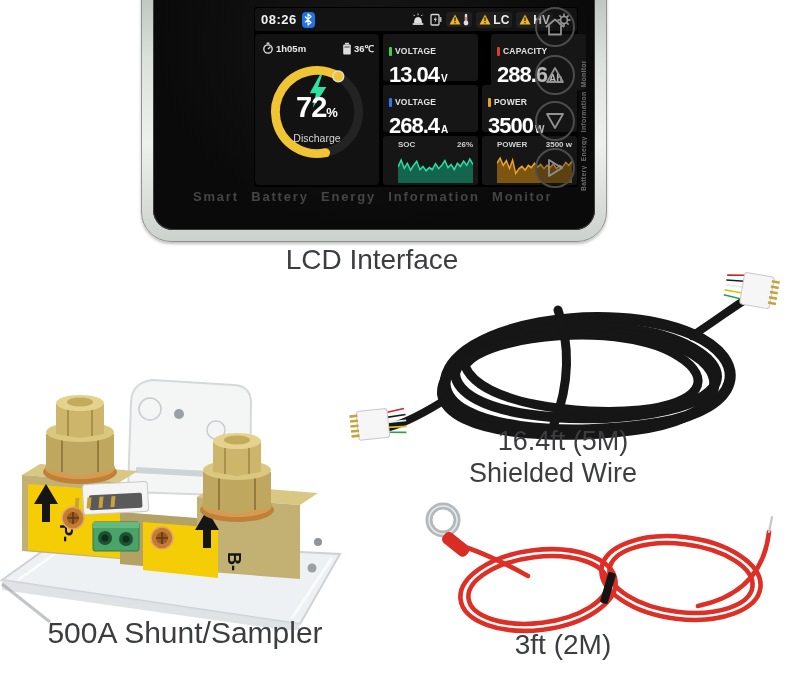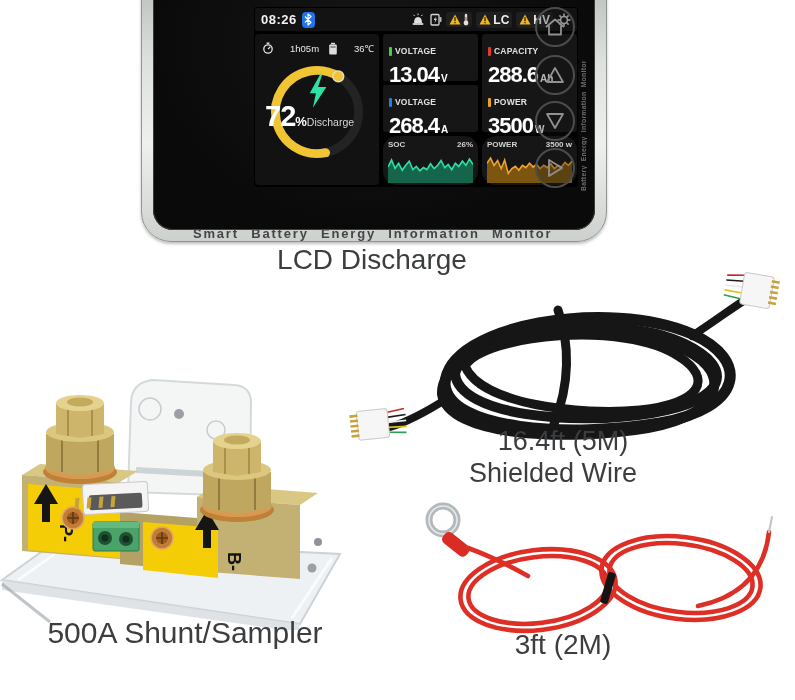--- a/index.html
+++ b/index.html
@@ -22,46 +22,46 @@
   .time{color:#f2f2f2;font-weight:700;font-size:13px;letter-spacing:.5px;}
   .bt-chip{width:13px;height:16px;border-radius:4px;display:flex;align-items:center;justify-content:center;}
   .sb-spacer{flex:1;}
   .sb-icons{display:flex;align-items:center;gap:4px;}
   .chip{display:flex;align-items:center;gap:2px;background:#1f1f1f;border-radius:3px;padding:1px 3px;}
   .chip-txt{color:#efefef;font-size:12px;font-weight:700;}
 
   
   .panel{position:absolute;left:1px;top:27px;width:124px;height:151px;background:#121212;border-radius:4px;}
   .stats{position:absolute;left:7px;right:5px;top:5px;height:18px;display:flex;justify-content:space-between;align-items:center;}
-  .stat{display:flex;align-items:center;gap:16px;color:#eaeaea;font-size:9.5px;font-weight:400;}
+  .stat{display:flex;align-items:center;gap:2px;color:#eaeaea;font-size:9.5px;font-weight:700;}
   .gaugewrap{position:absolute;left:10px;top:26px;width:104px;height:118px;}
   .gauge-svg{position:absolute;left:0;top:0;width:104px;height:104px;}
-  .gauge-text{position:absolute;left:0;top:0;width:104px;height:104px;display:flex;flex-direction:row;
-    align-items:center;padding-top:14px;box-sizing:border-box;}
+  .gauge-text{position:absolute;left:0;top:0;width:104px;height:104px;display:flex;flex-direction:column;
+    align-items:center;justify-content:center;padding-top:14px;box-sizing:border-box;}
   .soc-big{color:#fff;font-weight:700;font-size:29px;line-height:26px;letter-spacing:-1px;}
   .soc-pct{font-size:13px;font-weight:700;letter-spacing:0;}
   .mode{color:#d8d8d8;font-size:10.5px;margin-top:6px;}
 
   
   .tile{position:absolute;background:#161616;border-radius:3px;padding:12px 6px;box-sizing:border-box;}
   .tile-hd{display:flex;align-items:center;gap:3px;}
   .tick{width:3px;height:9px;border-radius:1px;background:#888;}
   .tile-label{color:#e2e2e2;font-size:8.5px;font-weight:700;letter-spacing:.2px;}
   .tile-val{color:#fff;font-weight:700;font-size:22px;letter-spacing:-1px;line-height:38px;white-space:nowrap;}
   .tile-unit{font-size:10px;font-weight:700;letter-spacing:0;margin-left:2px;}
 
   
-  .gtile{position:absolute;background:#161616;border-radius:14px;padding:3px 5px 2px 5px;box-sizing:border-box;}
+  .gtile{position:absolute;background:#161616;border-radius:3px;padding:3px 5px 2px 15px;box-sizing:border-box;}
   .g-hd{display:flex;justify-content:space-between;align-items:center;height:11px;}
   .g-label,.g-val{color:#d2d2d2;font-size:8px;font-weight:700;}
   .spark{display:block;width:100%;height:32px;margin-top:1px;}
 
   
   .footer{position:absolute;left:40px;right:60px;top:237px;text-align:center;color:#454545;
-    font-size:13px;font-weight:700;letter-spacing:1.8px;word-spacing:7px;white-space:nowrap;margin-top:37px;}
+    font-size:13px;font-weight:700;letter-spacing:1.8px;word-spacing:7px;white-space:nowrap;}
   .sidetext{position:absolute;left:438px;top:12px;height:216px;color:#6e6e6e;font-size:6.8px;font-weight:700;
     letter-spacing:.3px;word-spacing:2px;writing-mode:vertical-rl;transform:rotate(180deg);overflow:hidden;}
   .dbtn{position:absolute;width:40px;height:40px;border-radius:50%;border:2px solid #4c4c4c;box-sizing:border-box;
     display:flex;align-items:center;justify-content:center;background:rgba(20,20,20,.3);}
 
   
   .caption{color:#3b3d3f;text-align:center;white-space:nowrap;}
 
   svg{display:block;}
 </style>
@@ -168,21 +168,21 @@
         </div>
       </div>
 
       <div class="tile" style="left:129px;top:27px;width:95px;height:47px;">
         <div class="tile-hd">
             <span class="tick" style="background: rgb(62, 212, 63);"></span>
             <span class="tile-label">VOLTAGE</span>
           </div>
         <div class="tile-val"><span>13.04</span><span class="tile-unit">V</span></div>
       </div>
-      <div class="tile" style="left:228px;top:27px;width:95px;height:56px;">
+      <div class="tile" style="left:237px;top:27px;width:95px;height:56px;">
         <div class="tile-hd">
             <span class="tick" style="background: rgb(226, 58, 46);"></span>
             <span class="tile-label">CAPACITY</span>
           </div>
         <div class="tile-val"><span>288.6</span><span class="tile-unit">Ah</span></div>
       </div>
       <div class="tile" style="left:129px;top:78px;width:95px;height:47px;">
         <div class="tile-hd">
             <span class="tick" style="background: rgb(46, 121, 232);"></span>
             <span class="tile-label">VOLTAGE</span>
@@ -238,21 +238,21 @@
     </svg>
   </div>
   <div class="dbtn" style="left:393px;top:185px;">
     <svg width="18" height="20" viewBox="0 0 18 20">
       <polygon points="3,2 16,10 3,18" fill="none" stroke="#919191" stroke-width="1.8" stroke-linejoin="round"></polygon>
     </svg>
   </div>
   <div class="sidetext">Battery Energy Information Monitor</div>
 </div>
 
-<div class="abs caption" style="left:222px;top:244px;width:300px;font-size:28px;">LCD Discharge</div>
+<div class="abs caption" style="left:222px;top:244px;width:300px;font-size:28px;">LCD Interface</div>
 
 <svg class="abs" style="left:330px;top:266px;" width="465" height="200" viewBox="0 0 465 200">
   <g fill="none" stroke="#161616" stroke-linecap="round">
     <path d="M115,118 C118,58 280,32 362,68 C420,94 414,142 330,157 C240,172 118,164 115,118 Z" stroke-width="11"></path>
     <path d="M125,108 C135,62 285,44 355,78 C405,102 398,134 322,147 C245,160 130,150 125,108 Z" stroke-width="10"></path>
     <path d="M112,128 C110,75 255,48 345,80 C404,101 398,148 318,162 C235,176 118,170 112,128 Z" stroke-width="10"></path>
     <path d="M135,100 C155,68 295,55 348,90 C385,113 370,138 310,144 C250,150 150,138 135,100 Z" stroke-width="9"></path>
     <path d="M228,44 C240,78 240,118 224,158" stroke-width="9"></path>
     <path d="M118,132 C96,146 78,156 60,161" stroke-width="8"></path>
     <path d="M362,70 C385,55 402,42 418,32" stroke-width="8"></path>

